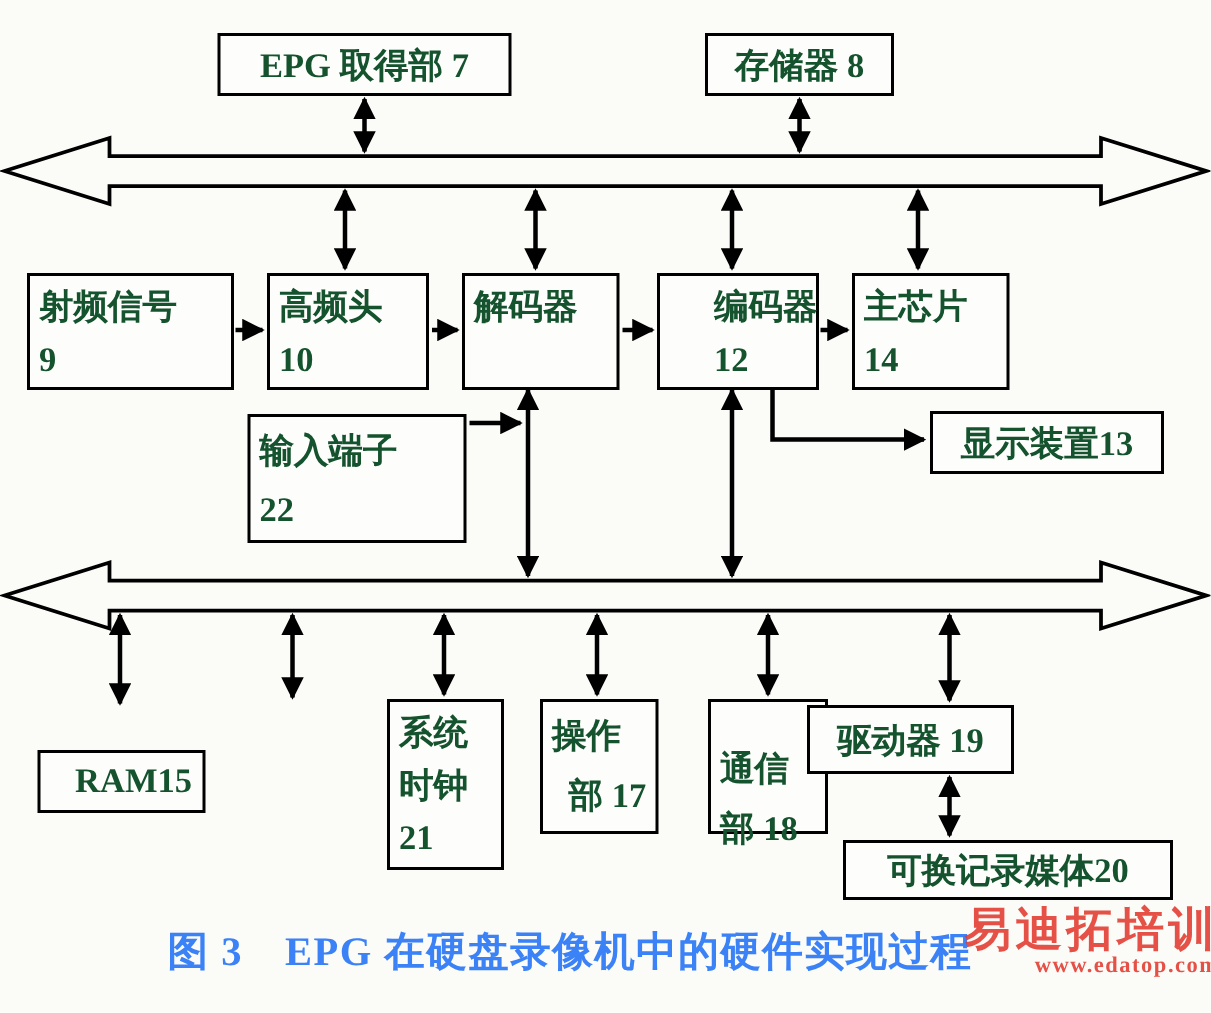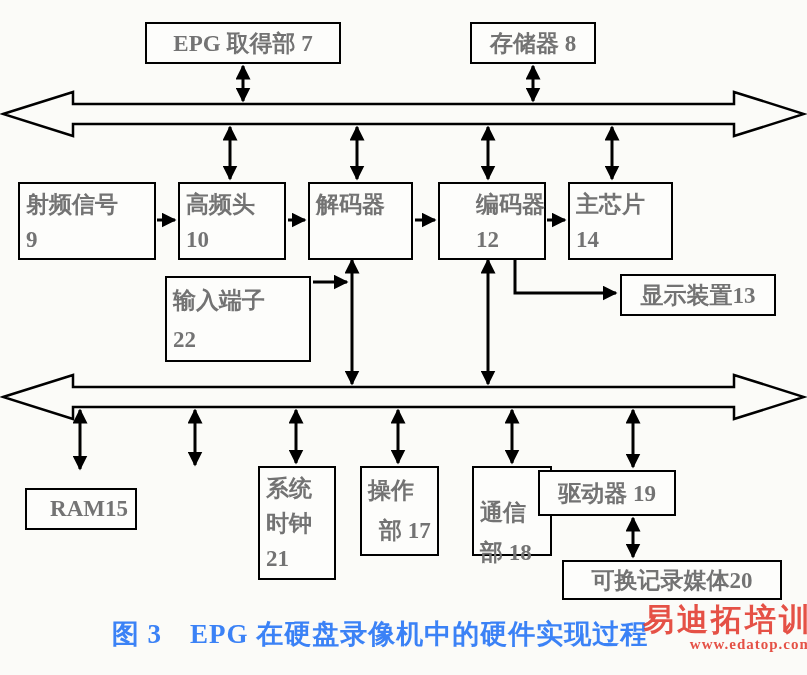--- a/index.html
+++ b/index.html
@@ -12,21 +12,21 @@
     width:807px;height:675px;
     background:#fbfbf8;
     overflow:hidden;
   }
   #wires{position:absolute;left:0;top:0;}
   .box{
     position:absolute;
     box-sizing:border-box;
     border:2px solid #000;
     background:#fdfdfb;
-    color:#737373;
+    color:#14532d;
     font-weight:bold;
     font-size:23px;
   }
   .box.center{display:flex;align-items:center;justify-content:center;text-align:center;}
   .box.lines{padding:3px 6px;}
   .box .ln{display:block;line-height:35px;white-space:nowrap;}
   .caption{
     position:absolute;
     left:0;top:616px;width:760px;
     text-align:center;
@@ -121,21 +121,21 @@
   </div>
 
   <div class="box lines" style="left:165px;top:276px;width:146px;height:86px;">
     <span class="ln" style="line-height:39px;">输入端子</span>
     <span class="ln" style="line-height:39px;">22</span>
   </div>
   <div class="box center" style="left:620px;top:274px;width:156px;height:42px;">
     <span>显示装置13</span>
   </div>
 
-  <div class="box center" style="left:25px;top:488px;width:112px;height:42px;padding-left:16px;">
+  <div class="box center" style="left:25px;top:500px;width:112px;height:42px;padding-left:16px;">
     <span>RAM15</span>
   </div>
   <div class="box lines" style="left:258px;top:466px;width:78px;height:114px;">
     <span class="ln">系统</span>
     <span class="ln">时钟</span>
     <span class="ln">21</span>
   </div>
   <div class="box lines" style="left:360px;top:466px;width:79px;height:90px;">
     <span class="ln" style="line-height:40px;">操作</span>
     <span class="ln" style="line-height:40px;margin-left:11px;">部 17</span>

